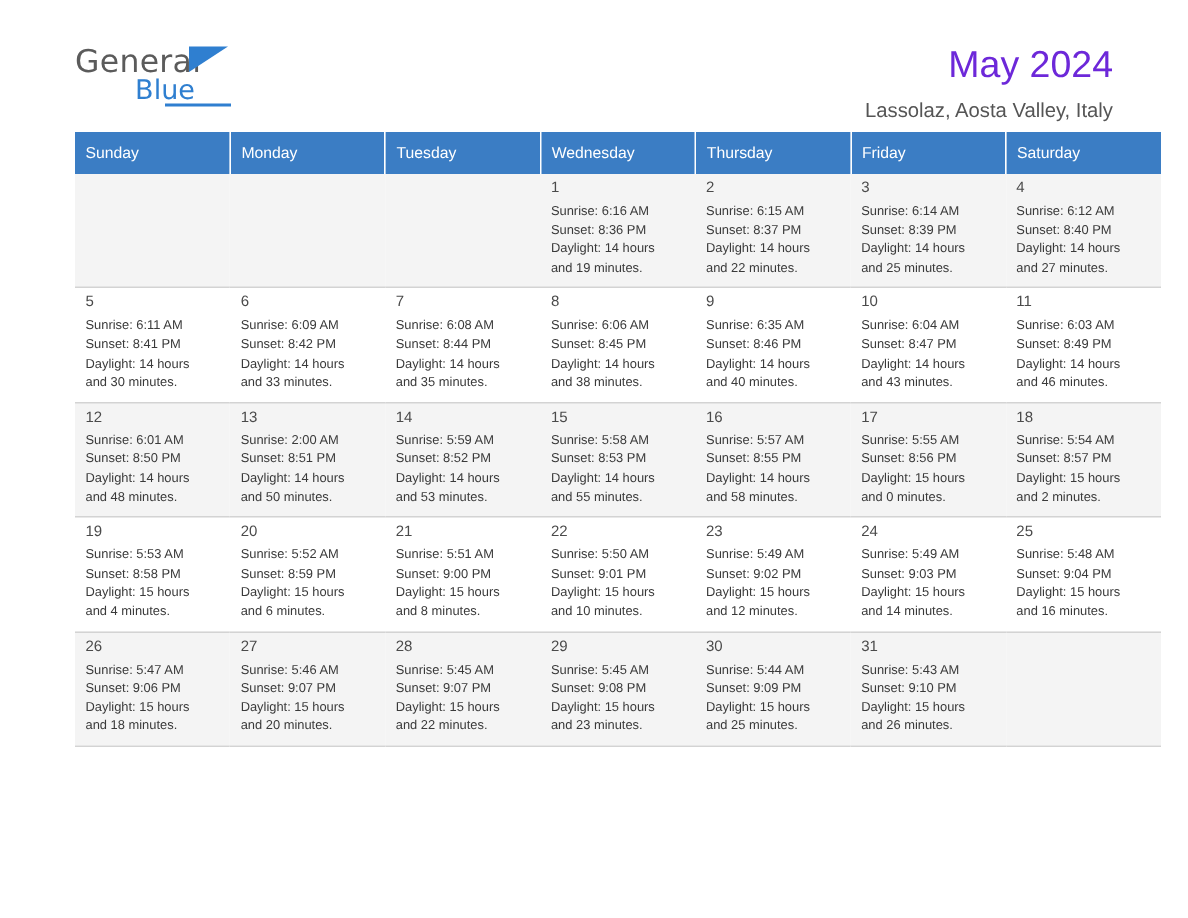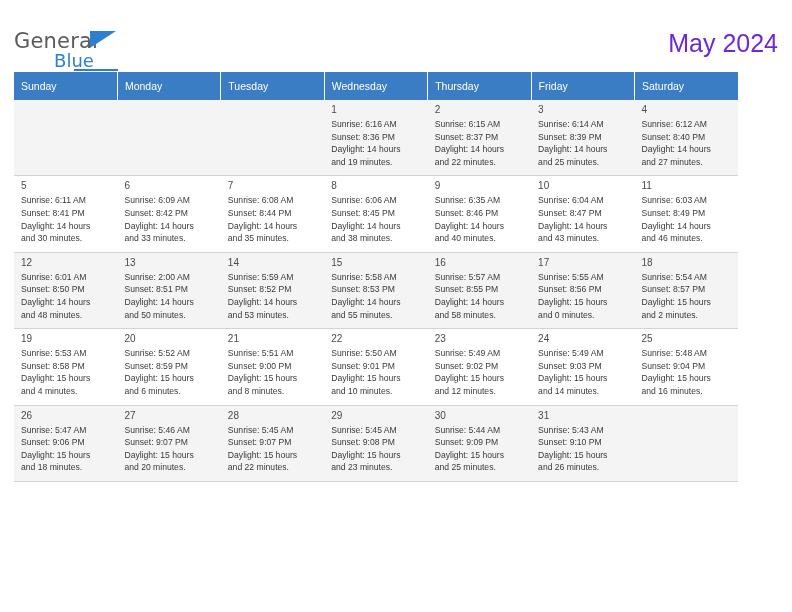--- a/index.html
+++ b/index.html
@@ -12,21 +12,21 @@
     background: #ffffff;
     font-family: "Liberation Sans", sans-serif;
     color: #333333;
     overflow: hidden;
   }
   .page {
     position: relative;
     width: 792px;
     height: 612px;
     box-sizing: border-box;
-    padding: 0 14px;
+    padding: 0 50px;
   }
   
   .header {
     display: flex;
     align-items: flex-start;
     justify-content: space-between;
     padding-top: 28px;
     height: 72px;
     box-sizing: border-box;
   }
@@ -80,21 +80,21 @@
     font-size: 13.5px;
     color: #555555;
     line-height: 20px;
     margin-top: 6px;
   }
   
   .calendar {
     width: 724px;
     border-collapse: collapse;
     table-layout: fixed;
-    margin-top: 0;
+    margin-top: 16px;
   }
   .calendar th {
     background: #3b7dc4;
     color: #ffffff;
     font-size: 10.5px;
     font-weight: normal;
     text-align: left;
     padding: 5px 6px 5px 7px;
     height: 18px;
     border-right: 1px solid #ffffff;
@@ -129,20 +129,21 @@
 
   <div class="header">
     <div class="logo">
       <div class="logo-general">General</div>
       <div class="logo-blue">Blue</div>
       <div class="logo-flag"></div>
       <div class="logo-underline"></div>
     </div>
     <div class="title-block">
       <div class="title">May 2024</div>
+      <div class="subtitle">Lassolaz, Aosta Valley, Italy</div>
     </div>
   </div>
 
   <table class="calendar">
     <thead>
       <tr>
         <th>Sunday</th>
         <th>Monday</th>
         <th>Tuesday</th>
         <th>Wednesday</th>

